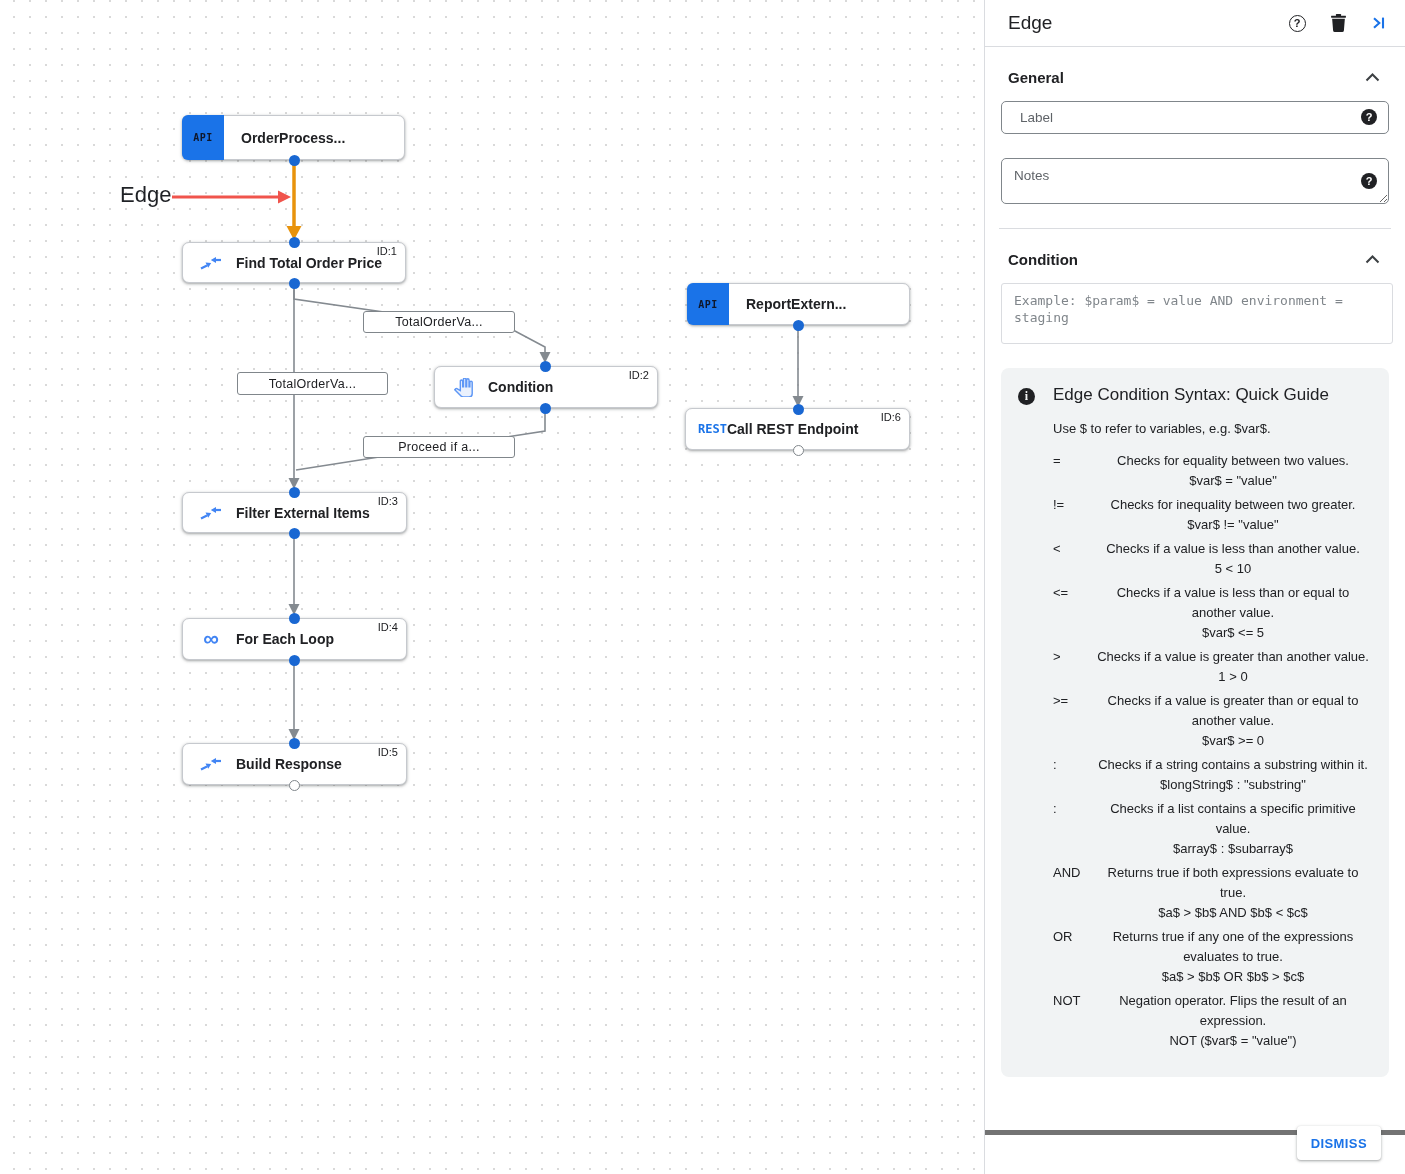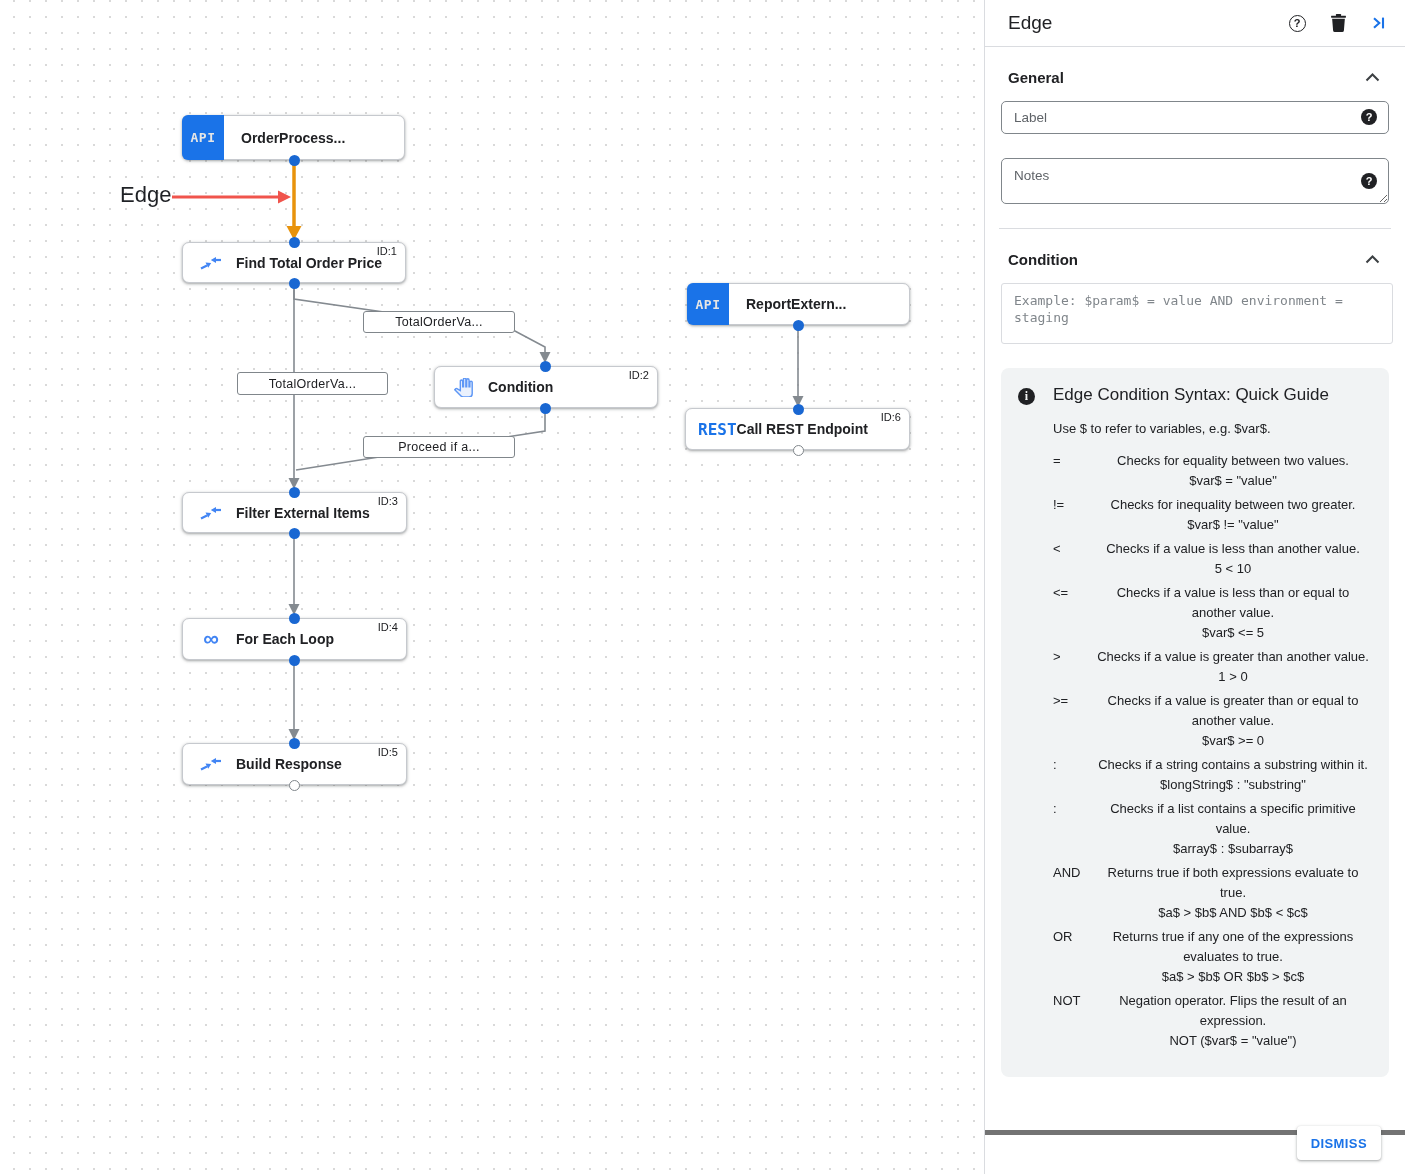--- a/index.html
+++ b/index.html
@@ -19,28 +19,28 @@
   .node {
     position:absolute; background:#fff; border:1px solid #c6c9ce; border-radius:7px;
     display:flex; align-items:center;
     box-shadow:0 1px 2px rgba(60,64,67,.30), 0 1px 3px 1px rgba(60,64,67,.15);
   }
   .node .title { font-size:14px; font-weight:700; color:#202124; white-space:nowrap; }
   .node .badge { position:absolute; top:2px; right:8px; font-size:11px; color:#202124; }
   .api-chip {
     width:42px; align-self:stretch; background:#1a73e8; border-radius:6px 0 0 6px;
     display:flex; align-items:center; justify-content:center;
-    color:#e5e5e5; font-family:"DejaVu Sans Mono", monospace; font-weight:700; font-size:13px; letter-spacing:.5px;
+    color:#0f172a; font-family:"DejaVu Sans Mono", monospace; font-weight:700; font-size:10px; letter-spacing:.5px;
     margin:-1px 0 -1px -1px;
   }
   .api-node .title { margin-left:17px; }
   .plain-node { padding-left:15px; }
   .plain-node .icon-box { width:26px; display:flex; align-items:center; justify-content:center; }
   .plain-node .title { margin-left:12px; }
-  .rest-chip { color:#1a73e8; font-family:"DejaVu Sans Mono", monospace; font-weight:700; font-size:16px; letter-spacing:0; }
+  .rest-chip { color:#1a73e8; font-family:"DejaVu Sans Mono", monospace; font-weight:700; font-size:12px; letter-spacing:0; }
   .loop-glyph { color:#4285f4; font-size:22px; font-weight:700; line-height:16px; }
 
   .dot { position:absolute; width:11px; height:11px; border-radius:50%; background:#1967d2; }
   .dot-open { position:absolute; width:11px; height:11px; border-radius:50%; background:#fff; border:1.5px solid #80868b; }
 
   .edge-label {
     position:absolute; background:#fff; border:1px solid #80868b; border-radius:3px;
     font-size:12.5px; color:#202124; display:flex; align-items:center; justify-content:center;
     letter-spacing:.3px;
   }
@@ -60,21 +60,21 @@
   .section { padding:0 14px; }
   .section-head { display:flex; align-items:center; justify-content:space-between; padding:20px 9px 14px 9px; }
   .section-head h3 { font-size:15px; font-weight:700; color:#202124; }
   .divider { border-top:1px solid #dadce0; margin-top:20px; }
 
   .field { position:relative; margin:0 2px 24px 2px; }
   .field input, .field textarea, #condition-input {
     width:100%; font-family:"Liberation Sans", sans-serif; font-size:13.5px; color:#202124;
     border:1px solid #80868b; border-radius:5px; outline:none; background:#fff;
   }
-  .field input { height:33px; padding:0 42px 0 12px; }
+  .field input { height:33px; padding:0 42px 0 18px; }
   .field input::placeholder, .field textarea::placeholder { color:#5f6368; }
   .field textarea { height:46px; padding:9px 42px 4px 12px; resize:both; }
   .q-badge {
     position:absolute; right:12px; width:16px; height:16px; border-radius:50%;
     background:#202124; color:#fff; font-size:11px; font-weight:700;
     display:flex; align-items:center; justify-content:center;
   }
   #condition-input {
     display:block; margin:0 2px; height:61px; padding:8px 12px; resize:none;
     border:1px solid #dadce0; border-radius:3px;

